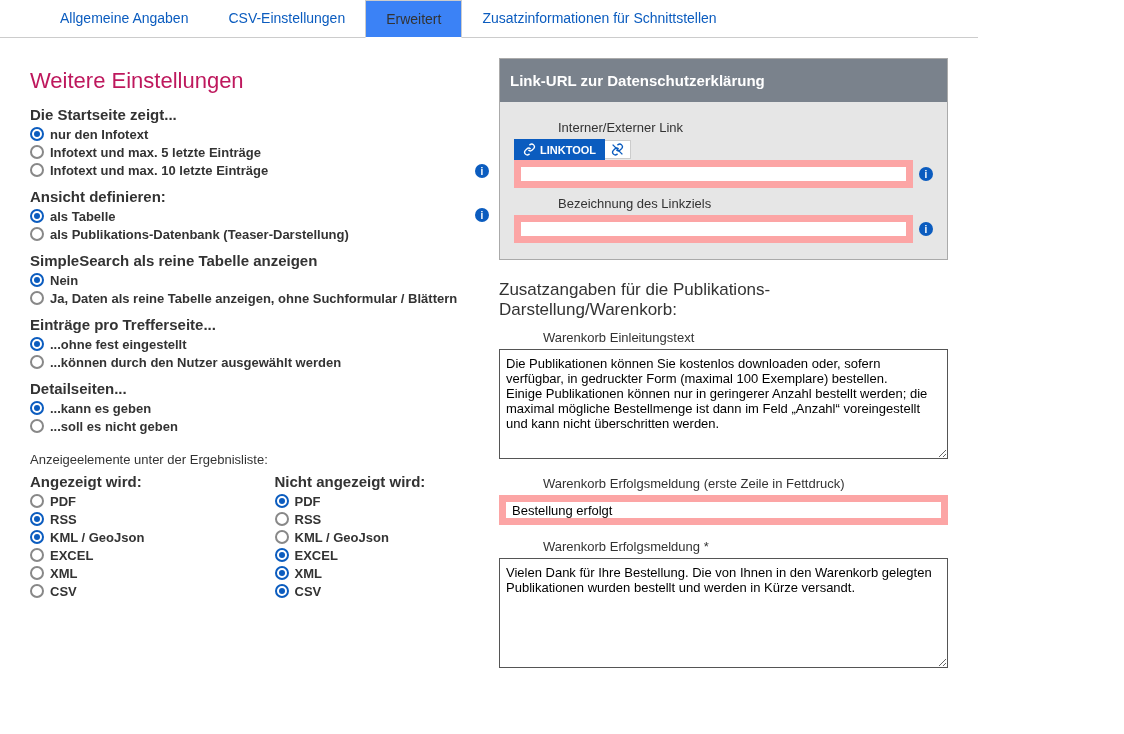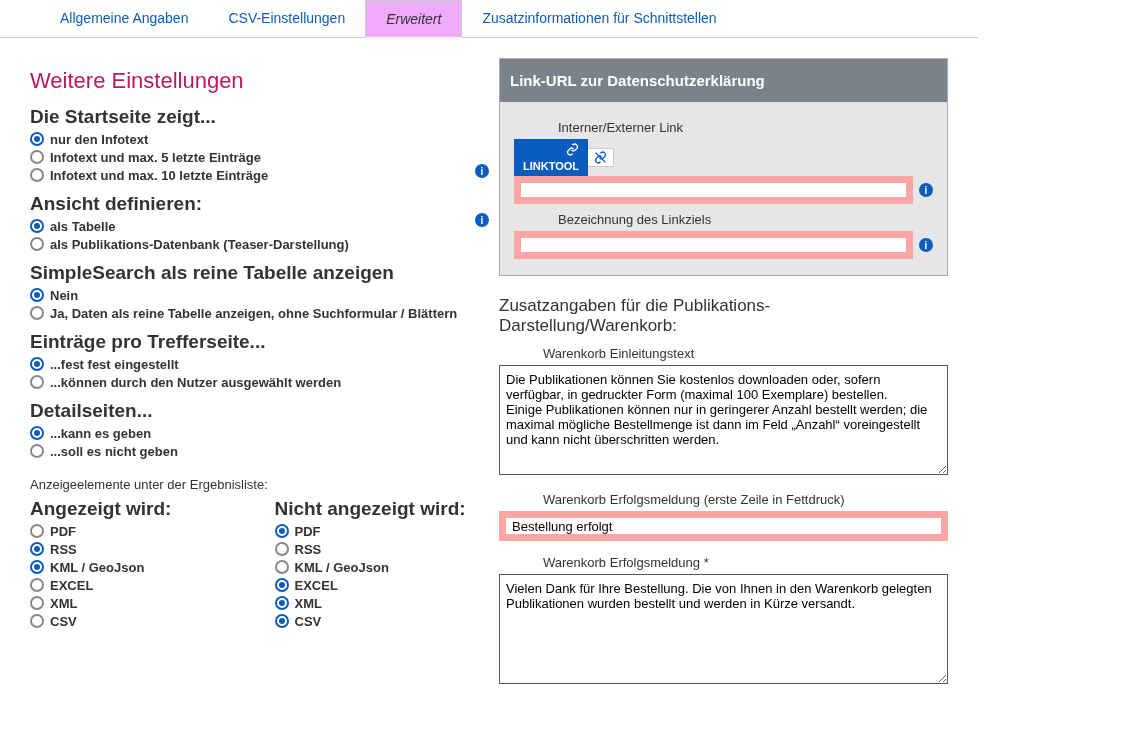--- a/index.html
+++ b/index.html
@@ -21,22 +21,21 @@
     padding: 10px 20px;
     color: #0b5cbf;
     cursor: pointer;
     font-size: 14px;
   }
   .tab.active {
     border: 1px solid #ccc;
     border-bottom: 1px solid #fff;
     margin-bottom: -1px;
     color: #333;
-    background: #f0abfc;
-    font-style: italic;
+    background: #3b82f6;
   }
   .content {
     display: flex;
     gap: 20px;
     padding: 20px 30px;
   }
   .left { flex: 1; }
   .right { flex: 1; }
   h2 {
     font-size: 22px;
@@ -46,21 +45,21 @@
   }
   h3 {
     font-size: 13px;
     font-weight: 400;
     margin: 18px 0 6px 0;
     color: #333;
   }
   .group { margin-bottom: 10px; position: relative; }
   .group-label {
     font-weight: bold;
-    font-size: 19px;
+    font-size: 15px;
     margin-bottom: 4px;
   }
   .radio-row {
     display: flex;
     align-items: flex-start;
     gap: 6px;
     margin: 3px 0;
     font-weight: bold;
   }
   .radio {
@@ -128,21 +127,20 @@
   .linktool-btn {
     background: #0b5cbf;
     color: #fff;
     font-size: 11px;
     font-weight: bold;
     padding: 3px 8px;
     display: inline-flex;
     align-items: flex-end;
     gap: 4px;
     border: 1px solid #0b5cbf;
-    flex-direction: column;
   }
   .unlink-btn {
     border: 1px solid #ccc;
     border-left: none;
     background: #fff;
     padding: 2px 6px;
     color: #0b5cbf;
     display: inline-flex;
     align-items: center;
   }
@@ -245,21 +243,21 @@
         <div class="radio-row">
           <span class="radio"></span>
           <span>Ja, Daten als reine Tabelle anzeigen, ohne Suchformular / Blättern</span>
         </div>
       </div>
 
       <div class="group">
         <div class="group-label">Einträge pro Trefferseite...</div>
         <div class="radio-row">
           <span class="radio checked"></span>
-          <span>...fest fest eingestellt</span>
+          <span>...ohne fest eingestellt</span>
         </div>
         <div class="radio-row">
           <span class="radio"></span>
           <span>...können durch den Nutzer ausgewählt werden</span>
         </div>
       </div>
 
       <div class="group">
         <div class="group-label">Detailseiten...</div>
         <div class="radio-row">

